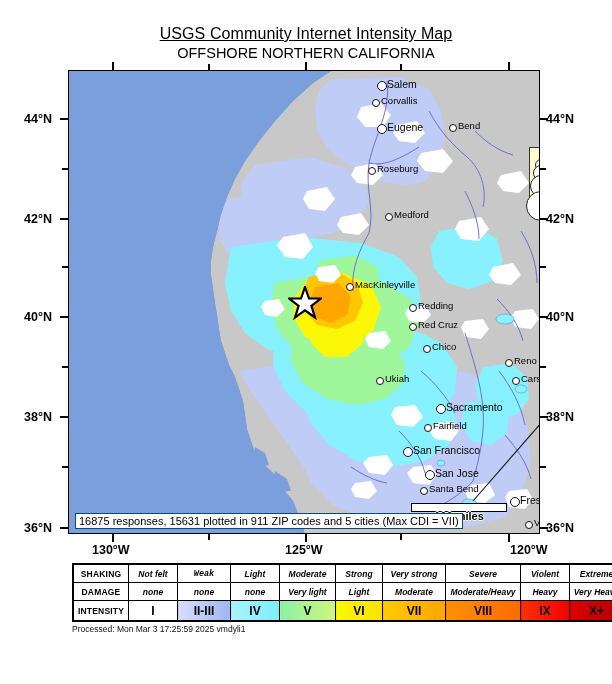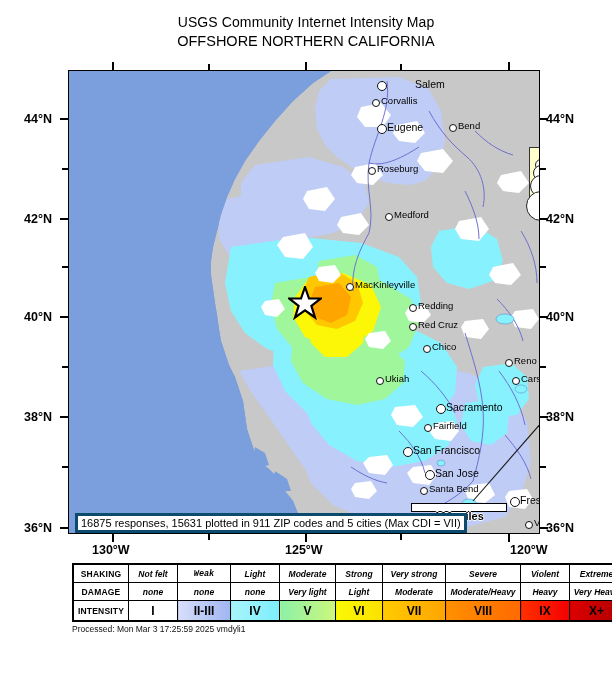--- a/index.html
+++ b/index.html
@@ -6,21 +6,21 @@
   body{
     width:612px;height:684px;
     background:#ffffff;
     font-family:"Liberation Sans", sans-serif;
     color:#000;
     overflow:hidden;
     position:relative;
   }
   
   #titles{position:absolute;left:0;top:0;width:612px;text-align:center;}
-  .title1{font-size:14px;line-height:20px;padding-top:12px;letter-spacing:.1px;}
+  .title1{font-size:16px;line-height:20px;padding-top:24px;letter-spacing:.1px;text-decoration:underline;}
   .title2{font-size:14.5px;line-height:19px;}
   .title3{font-size:12px;line-height:22px;}
 
   
   #mapframe{
     position:absolute;left:68px;top:70px;width:472px;height:464px;
     border:1.5px solid #000;box-sizing:border-box;
     background:#7b9edd;overflow:hidden;
   }
   #mapclip{position:absolute;inset:0;overflow:hidden;}
@@ -54,21 +54,21 @@
   #scalebar .bar{height:7px;border:1px solid #000;background:#fff;display:flex;}
   #scalebar .bar i{flex:1;display:block;}
   #scalebar .bar i:nth-child(odd){background:#fff;}
   #scalebar .bar i:nth-child(even){background:#fff;}
   #scalebar .sclab{text-align:center;font-size:11px;font-weight:bold;margin-top:-2px;
     text-shadow:1px 0 #fff,-1px 0 #fff,0 1px #fff,0 -1px #fff;}
 
   
   #caption{
     position:absolute;left:75px;top:513px;
-    background:#fff;border:3px solid #0c4a6e;
+    background:#fff;border:1px solid #0c4a6e;
     font-size:11px;padding:1px 3px;white-space:nowrap;z-index:40;
   }
 
   
   #scaletable{
     position:absolute;left:72px;top:563px;width:468px;
     border-collapse:collapse;table-layout:fixed;
     border:2px solid #000;
   }
   #scaletable td{
@@ -238,21 +238,21 @@
     </svg>
 
     <div id="epicenter">
       <svg width="34" height="34" viewBox="0 0 34 34">
         <polygon points="17,1 21,12.5 33,12.5 23.4,19.8 27,31.5 17,24.3 7,31.5 10.6,19.8 1,12.5 13,12.5" fill="#ffffff" stroke="#000000" stroke-width="2.2" stroke-linejoin="miter"></polygon>
       </svg>
     </div>
 
     <div class="layer" id="citylayer">
         <div class="citydot" style="left: 308px; top: 10px; width: 8px; height: 8px;"></div>
-        <div class="cityname sz2" style="left: 318px; top: 7px; padding-left: 28px;">Salem</div>
+        <div class="cityname sz2" style="left: 318px; top: 7px;">Salem</div>
         <div class="citydot" style="left: 303px; top: 28px; width: 6px; height: 6px;"></div>
         <div class="cityname" style="left: 312px; top: 24px;">Corvallis</div>
         <div class="citydot" style="left: 308px; top: 53px; width: 8px; height: 8px;"></div>
         <div class="cityname sz2" style="left: 318px; top: 50px;">Eugene</div>
         <div class="citydot" style="left: 380px; top: 53px; width: 6px; height: 6px;"></div>
         <div class="cityname" style="left: 389px; top: 49px;">Bend</div>
         <div class="citydot" style="left: 299px; top: 96px; width: 6px; height: 6px;"></div>
         <div class="cityname" style="left: 308px; top: 92px;">Roseburg</div>
         <div class="citydot" style="left: 316px; top: 142px; width: 6px; height: 6px;"></div>
         <div class="cityname" style="left: 325px; top: 138px;">Medford</div>

